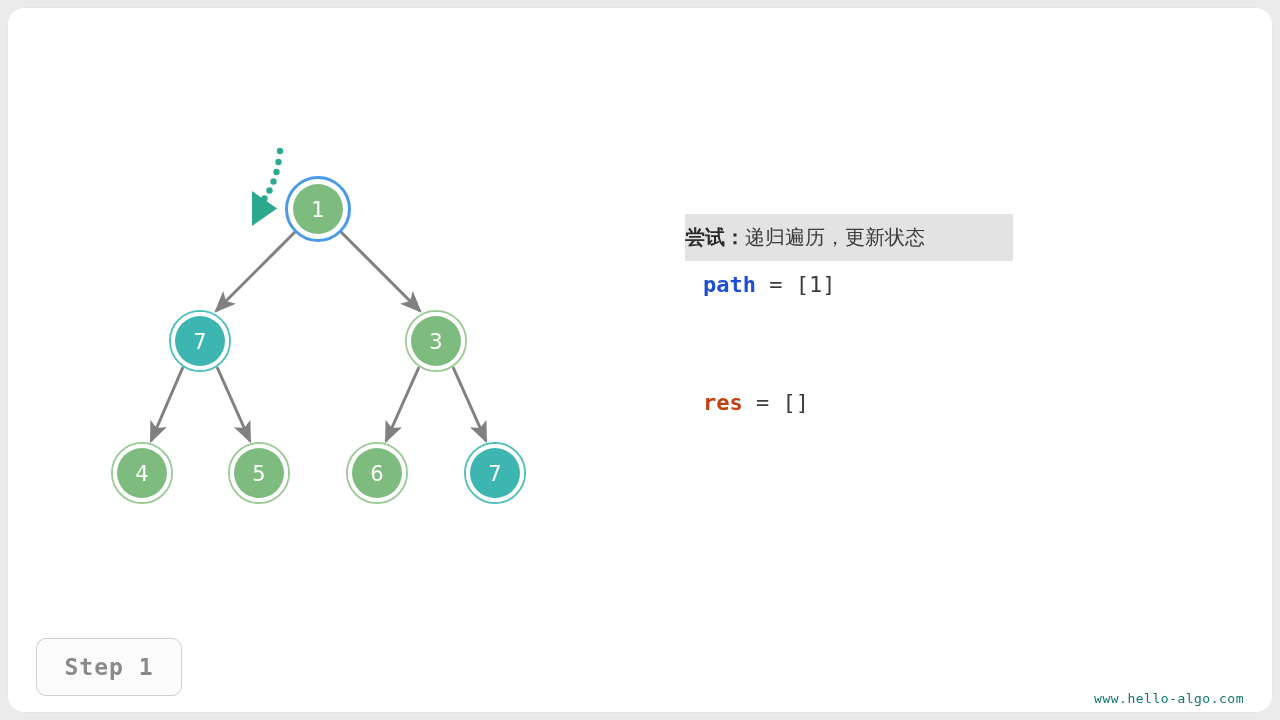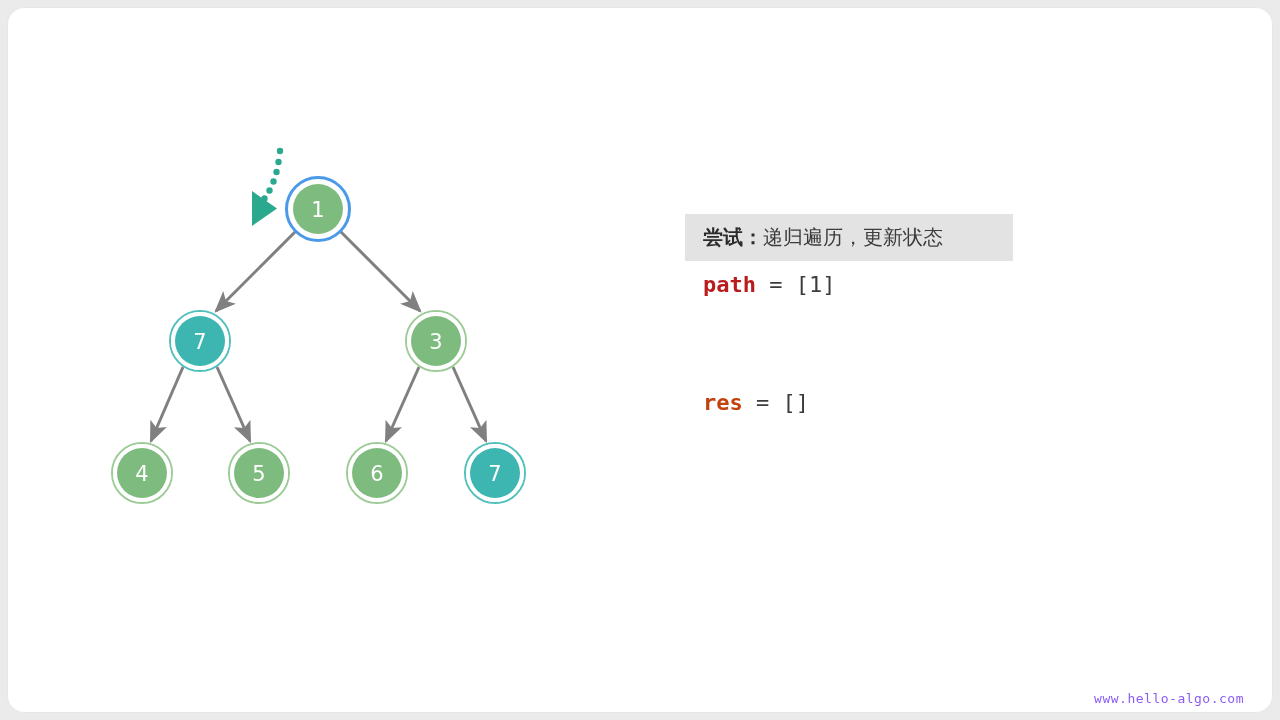--- a/index.html
+++ b/index.html
@@ -53,21 +53,20 @@
     left: 685px;
     top: 214px;
     width: 520px;
   }
 
   .info-row {
     position: relative;
     height: 47px;
     display: flex;
     align-items: center;
-    padding-left: 18px;
     box-sizing: border-box;
   }
 
   .info-row.highlight {
     background: #e3e3e3;
     width: 328px;
   }
 
   .cn-text {
     font-family: "DejaVu Sans", "Liberation Sans", sans-serif;
@@ -85,21 +84,21 @@
     height: 47px;
     display: flex;
     align-items: center;
     padding-left: 18px;
     box-sizing: border-box;
     font-family: "DejaVu Sans Mono", "Liberation Mono", monospace;
     font-size: 22px;
     white-space: pre;
     color: #3c3c3c;
   }
-  .var-path { color: #b91c1c; font-weight: bold; }
+  .var-path { color: #1d4ed8; font-weight: bold; }
   .var-res  { color: #c2410c; font-weight: bold; }
   .code-plain { color: #3c3c3c; }
 
   .spacer-row { height: 71px; }
 
   
   #step-badge {
     position: absolute;
     left: 36px;
     top: 638px;
@@ -118,21 +117,21 @@
     letter-spacing: 1px;
   }
 
   
   #watermark {
     position: absolute;
     right: 36px;
     bottom: 14px;
     font-family: "DejaVu Sans Mono", "Liberation Mono", monospace;
     font-size: 13px;
-    color: #8b5cf6;
+    color: #0f766e;
     letter-spacing: 0.5px;
   }
 </style>
 </head>
 <body>
 
 <div id="stage">
 
   <div id="panel"></div>
 
@@ -231,16 +230,17 @@
     <div class="spacer-row"></div>
 
     <div class="code-row">
       <span class="var-res">res</span>
       <span class="code-plain"> = </span>
       <span class="code-plain">[]</span>
     </div>
 
   </div>
 
+  <div id="step-badge">Step 1</div>
 
   <div id="watermark">www.hello-algo.com</div>
 
 </div>
 
 </body></html>

